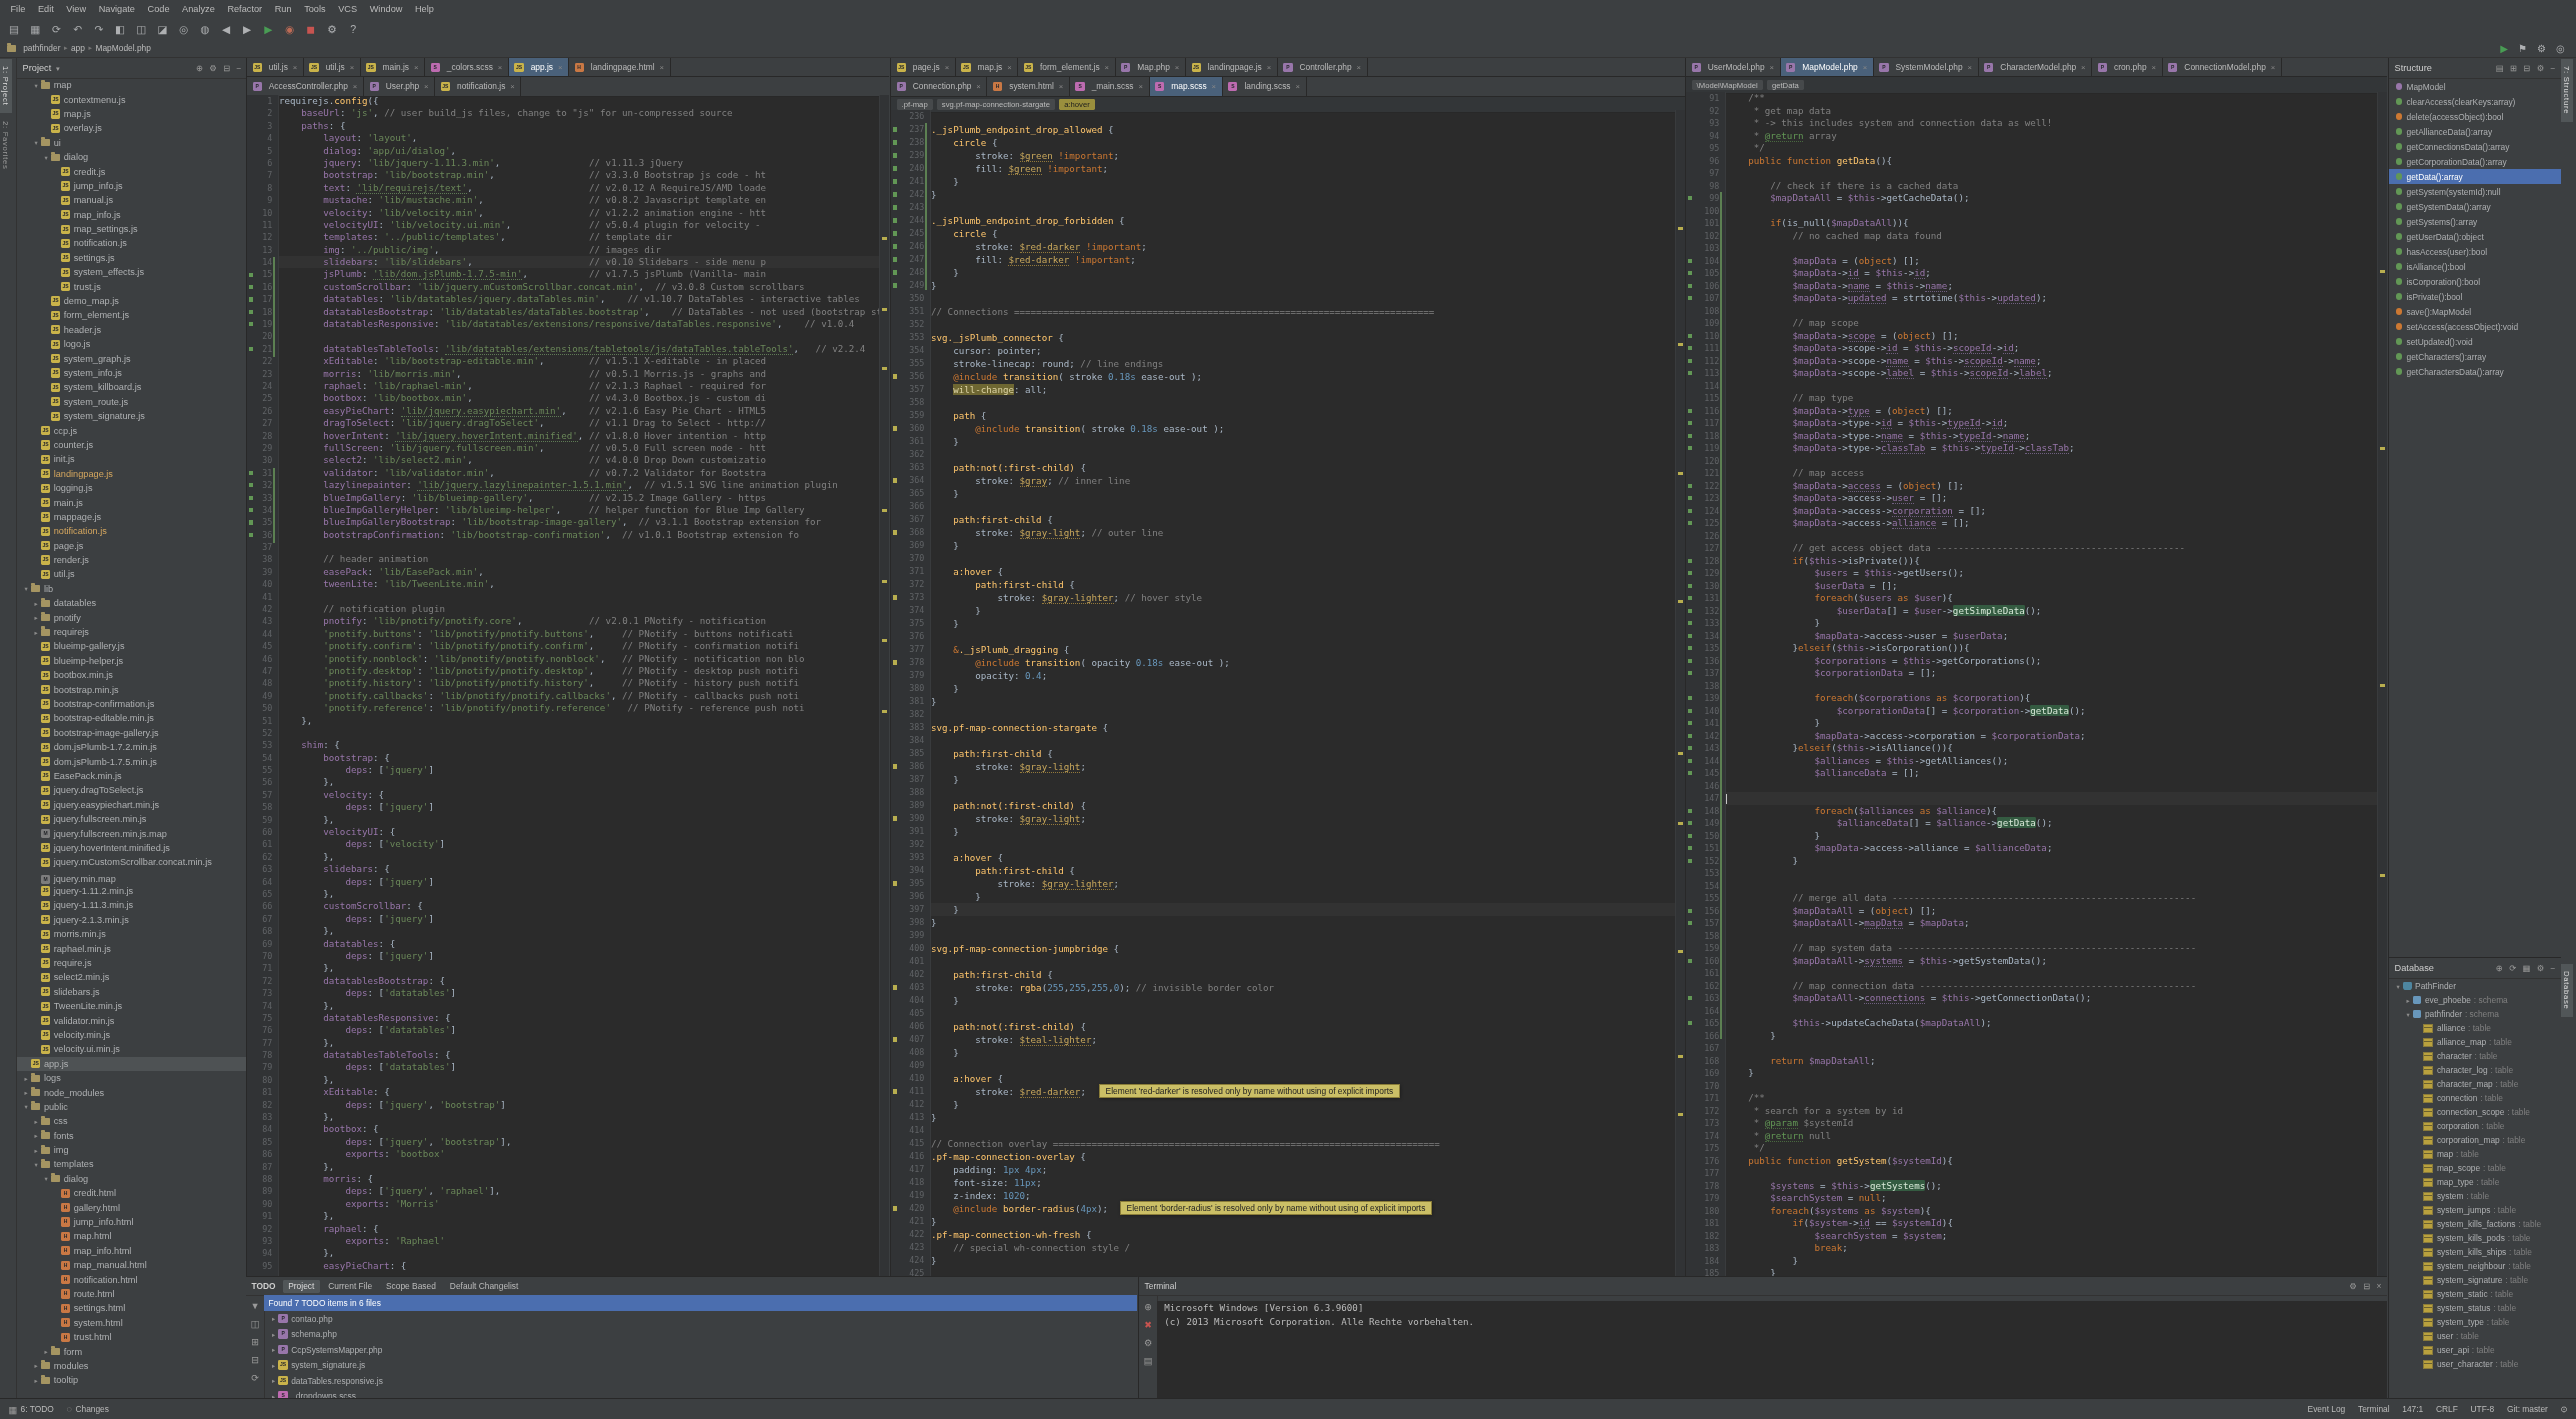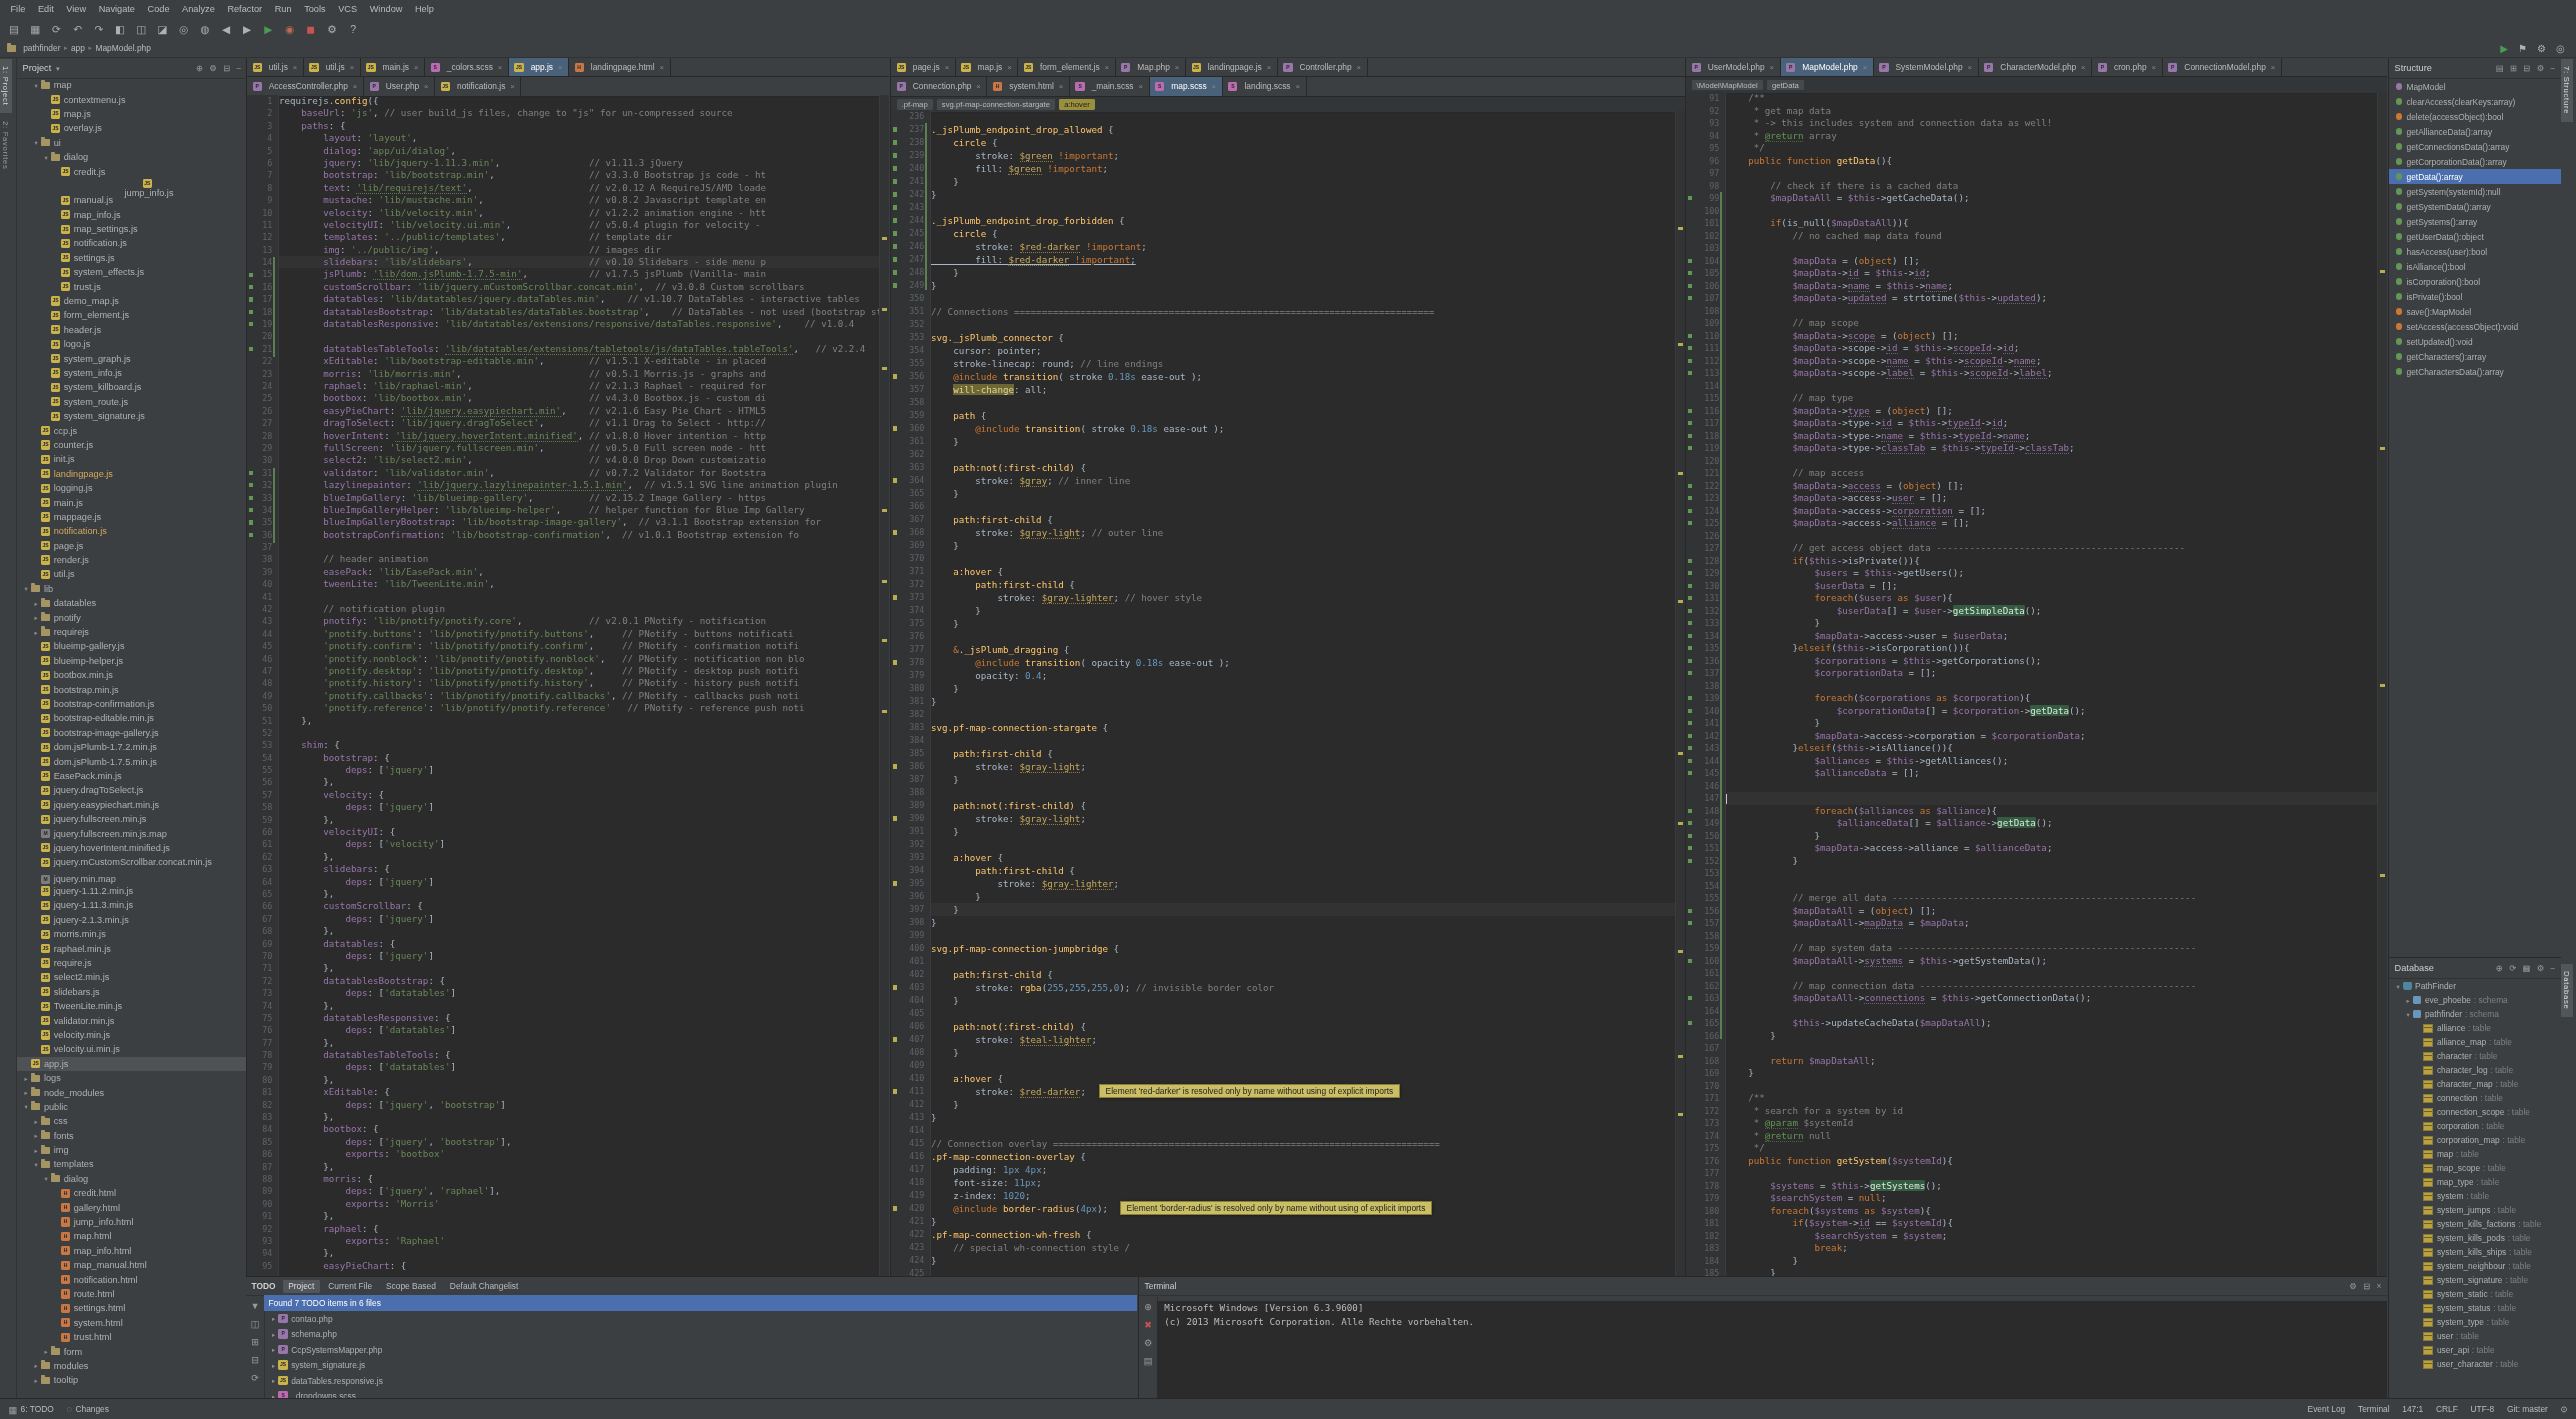--- a/index.html
+++ b/index.html
@@ -225,21 +225,21 @@
         <div class="trow" style="padding-left: 24px;">
           <span class="tarrow">▾</span>
           <span class="ic-folder"></span>
           <span>dialog</span>
         </div>
         <div class="trow" style="padding-left: 34px;">
           <span class="tarrow"></span>
           <span class="fi fi-js">JS</span>
           <span>credit.js</span>
         </div>
-        <div class="trow" style="padding-left: 34px; flex-direction: column;">
+        <div class="trow" style="padding-left: 34px;">
           <span class="tarrow"></span>
           <span class="fi fi-js">JS</span>
           <span>jump_info.js</span>
         </div>
         <div class="trow" style="padding-left: 34px;">
           <span class="tarrow"></span>
           <span class="fi fi-js">JS</span>
           <span>manual.js</span>
         </div>
         <div class="trow" style="padding-left: 34px;">
@@ -1078,21 +1078,21 @@
           <div class="crow" style="height: 13px; line-height: 13px;"><span class="t-y">._jsPlumb_endpoint_drop_allowed</span><span class="t-d"> {</span></div>
           <div class="crow" style="height: 13px; line-height: 13px;"><span class="t-d">    </span><span class="t-y">circle</span><span class="t-d"> {</span></div>
           <div class="crow" style="height: 13px; line-height: 13px;"><span class="t-d">        stroke: </span><span class="t-w">$green</span><span class="t-k"> !important</span><span class="t-d">;</span></div>
           <div class="crow" style="height: 13px; line-height: 13px;"><span class="t-d">        fill: </span><span class="t-w">$green</span><span class="t-k"> !important</span><span class="t-d">;</span></div>
           <div class="crow" style="height: 13px; line-height: 13px;"><span class="t-d">    }</span></div>
           <div class="crow" style="height: 13px; line-height: 13px;"><span class="t-d">}</span></div>
           <div class="crow" style="height: 13px; line-height: 13px;"></div>
           <div class="crow" style="height: 13px; line-height: 13px;"><span class="t-y">._jsPlumb_endpoint_drop_forbidden</span><span class="t-d"> {</span></div>
           <div class="crow" style="height: 13px; line-height: 13px;"><span class="t-d">    </span><span class="t-y">circle</span><span class="t-d"> {</span></div>
           <div class="crow" style="height: 13px; line-height: 13px;"><span class="t-d">        stroke: </span><span class="t-w">$red-darker</span><span class="t-k"> !important</span><span class="t-d">;</span></div>
-          <div class="crow" style="height: 13px; line-height: 13px; text-decoration: underline;"><span class="t-d">        fill: </span><span class="t-w">$red-darker</span><span class="t-k"> !important</span><span class="t-d">;</span></div>
+          <div class="crow" style="height: 13px; line-height: 13px;"><span class="t-d">        fill: </span><span class="t-w">$red-darker</span><span class="t-k"> !important</span><span class="t-d">;</span></div>
           <div class="crow" style="height: 13px; line-height: 13px;"><span class="t-d">    }</span></div>
           <div class="crow" style="height: 13px; line-height: 13px;"><span class="t-d">}</span></div>
           <div class="crow" style="height: 13px; line-height: 13px;"></div>
           <div class="crow" style="height: 13px; line-height: 13px;"><span class="t-c">// Connections ============================================================================</span></div>
           <div class="crow" style="height: 13px; line-height: 13px;"></div>
           <div class="crow" style="height: 13px; line-height: 13px;"><span class="t-y">svg._jsPlumb_connector</span><span class="t-d"> {</span></div>
           <div class="crow" style="height: 13px; line-height: 13px;"><span class="t-d">    cursor: pointer;</span></div>
           <div class="crow" style="height: 13px; line-height: 13px;"><span class="t-d">    stroke-linecap: round; </span><span class="t-c">// line endings</span></div>
           <div class="crow" style="height: 13px; line-height: 13px;"><span class="t-d">    </span><span class="t-k">@include</span><span class="t-d"> </span><span class="t-y">transition</span><span class="t-d">( stroke </span><span class="t-n">0.18s</span><span class="t-d"> ease-out );</span></div>
           <div class="crow" style="height: 13px; line-height: 13px;"><span class="t-d">    </span><span class="t-x">will-change</span><span class="t-d">: all;</span></div>

